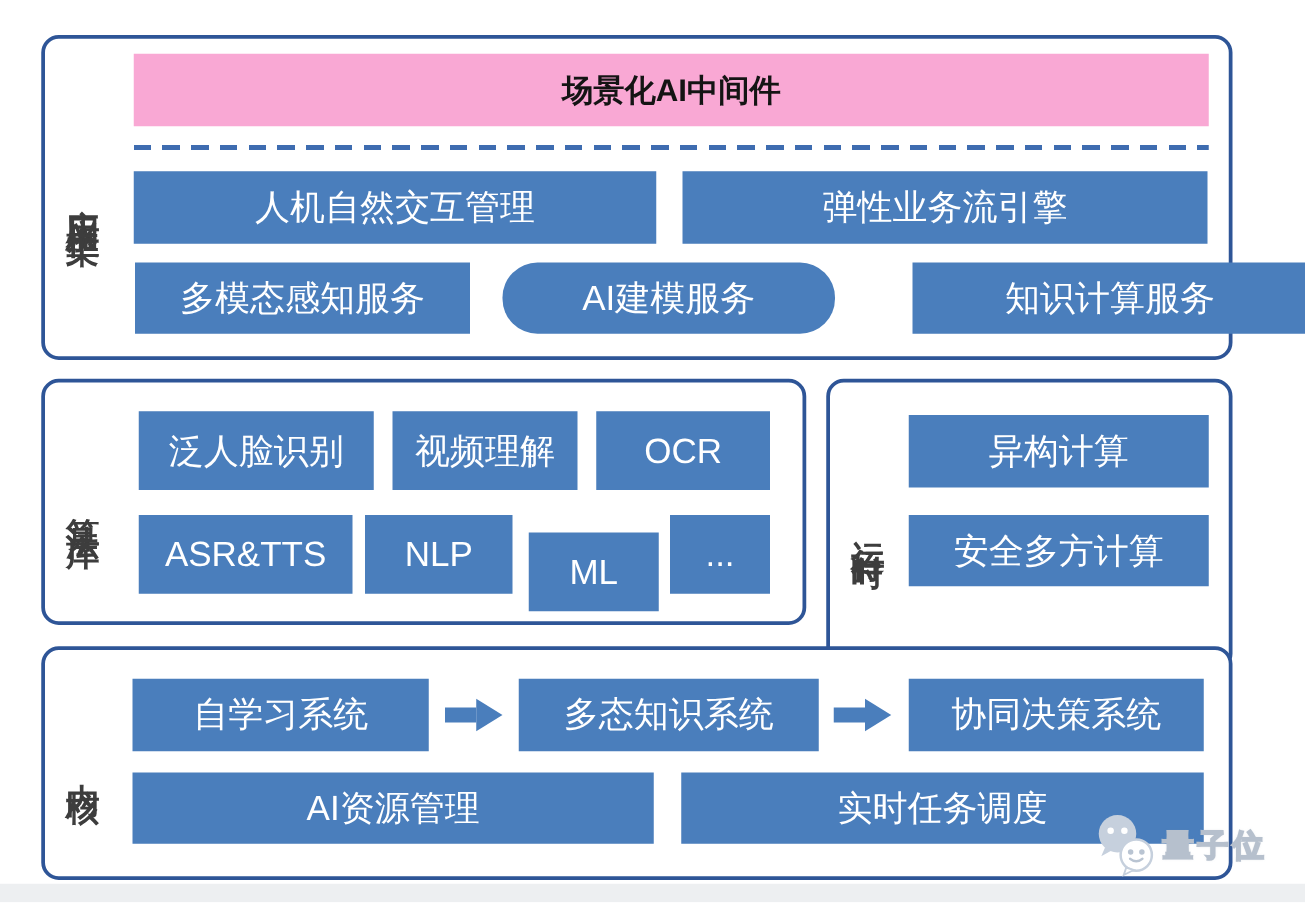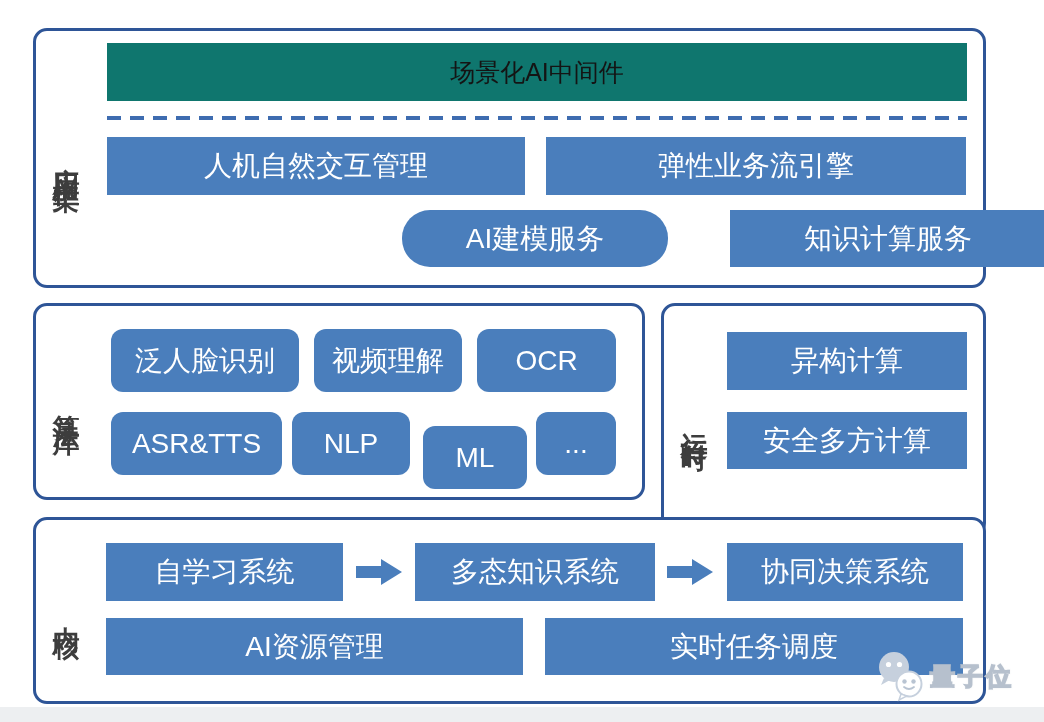--- a/index.html
+++ b/index.html
@@ -17,25 +17,25 @@
     display:flex;align-items:center;justify-content:center;
     writing-mode:vertical-rl;text-orientation:upright;
     font-size:27px;font-weight:700;color:#3d3d3d;letter-spacing:6px;
   }
   .box{
     position:absolute;background:#4a7ebc;color:#ffffff;
     display:flex;align-items:center;justify-content:center;
     font-size:28px;line-height:1;white-space:nowrap;
     box-sizing:border-box;
   }
-  .box.rounded{border-radius:12px;}
+  .box.rounded{border-radius:0;}
   .ybar{
-    position:absolute;background:#0f766e;color:#141414;
+    position:absolute;background:#f9a8d4;color:#141414;
     display:flex;align-items:center;justify-content:center;
-    font-size:25px;font-weight:400;
+    font-size:25px;font-weight:700;
   }
   .dashline{
     position:absolute;height:4px;
     background:repeating-linear-gradient(90deg,#3e6cb0 0 14px,transparent 14px 23px);
   }
   .flow-arrow{position:absolute;width:46px;height:26px;}
   .flow-arrow .stem{position:absolute;left:0;top:7px;width:25px;height:12px;background:#4a7ebc;}
   .flow-arrow .head{
     position:absolute;right:0;top:0;width:0;height:0;
     border-top:13px solid transparent;border-bottom:13px solid transparent;
@@ -60,20 +60,21 @@
   <div class="panel" style="left:33px;top:28px;width:953px;height:260px;">
     <div class="vlabel">应用框架</div>
 
     <div class="ybar" style="left:71px;top:12px;width:860px;height:58px;">场景化AI中间件</div>
 
     <div class="dashline" style="left:71px;top:85px;width:860px;"></div>
 
     <div class="box" style="left:71px;top:106px;width:418px;height:58px;">人机自然交互管理</div>
     <div class="box" style="left:510px;top:106px;width:420px;height:58px;">弹性业务流引擎</div>
 
+    <div class="box" style="left:72px;top:179px;width:268px;height:57px;">多模态感知服务</div>
     <div class="box" style="left:366px;top:179px;width:266px;height:57px;border-radius:28px;">AI建模服务</div>
     <div class="box" style="left:662px;top:179px;width:316px;height:57px;margin-left:32px;">知识计算服务</div>
   </div>
 
   <div class="panel" style="left:33px;top:303px;width:612px;height:197px;">
     <div class="vlabel">算法库</div>
 
     <div class="box rounded" style="left:75px;top:23px;width:188px;height:63px;">泛人脸识别</div>
     <div class="box rounded" style="left:278px;top:23px;width:148px;height:63px;">视频理解</div>
     <div class="box rounded" style="left:441px;top:23px;width:139px;height:63px;">OCR</div>

